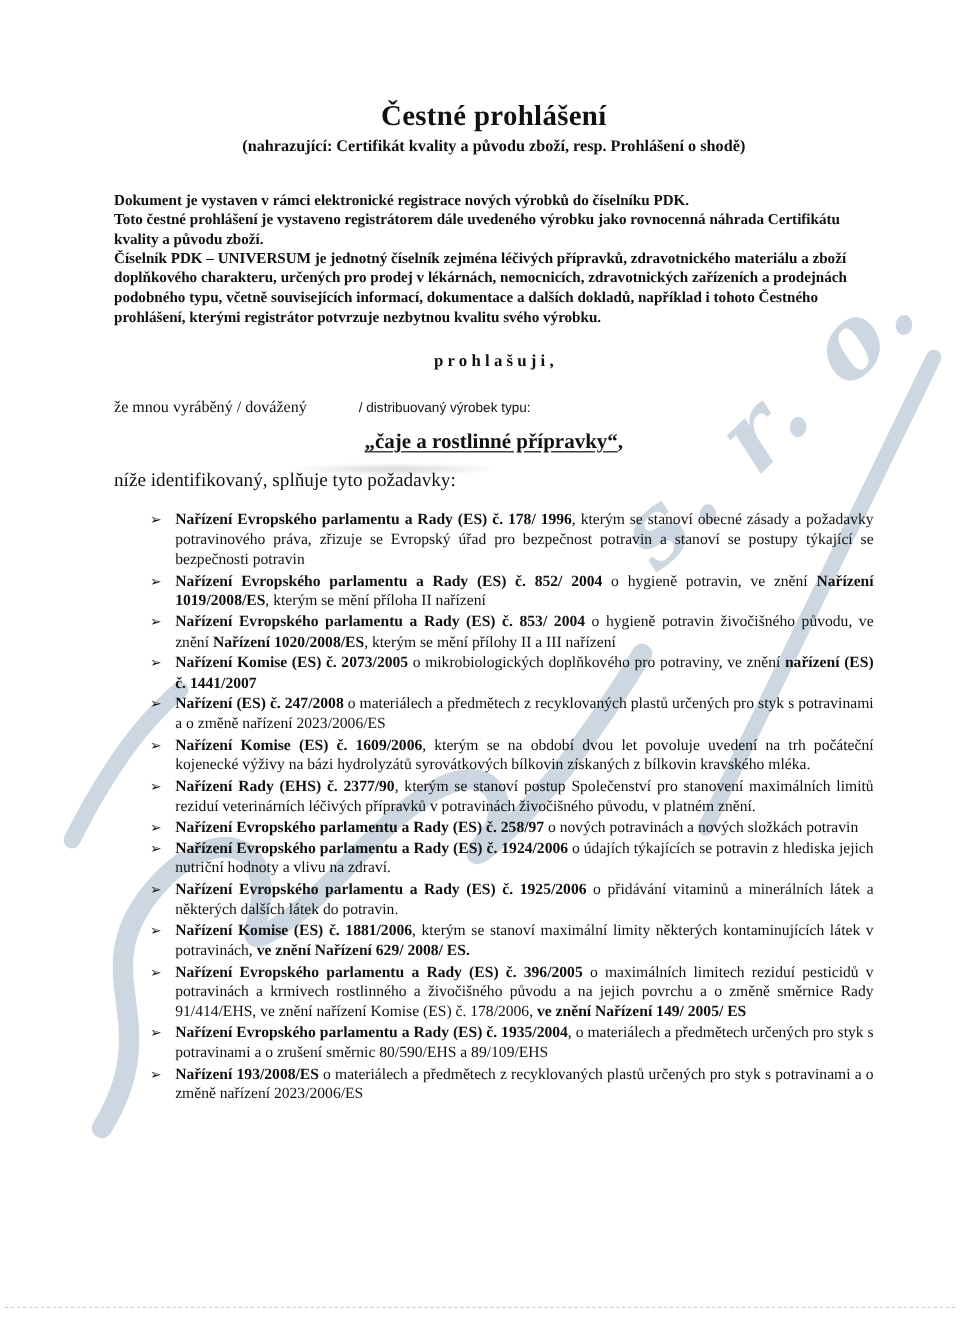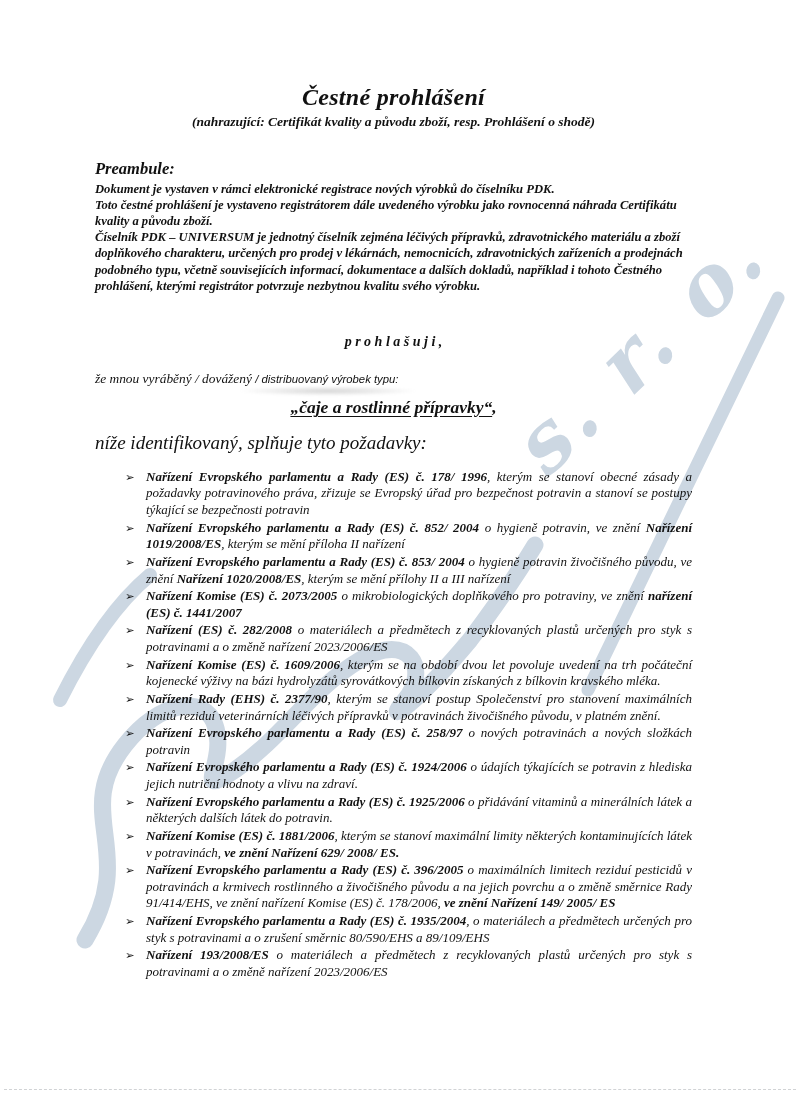--- a/index.html
+++ b/index.html
@@ -3,36 +3,36 @@
 <meta charset="utf-8">
 <style>
   html,body{margin:0;padding:0;}
   body{
     width:800px;height:1100px;position:relative;overflow:hidden;
     background:#ffffff;color:#111111;
     font-family:"Liberation Serif","DejaVu Serif",serif;
     -webkit-font-smoothing:antialiased;
   }
   .watermark-layer{position:absolute;inset:0;z-index:0;pointer-events:none;}
-  .page{position:absolute;inset:0;z-index:1;padding:84px 108px 0 95px;box-sizing:border-box;font-style:italic;}
+  .page{position:absolute;inset:0;z-index:1;padding:84px 72px 0 95px;box-sizing:border-box;}
 
   .doc-title{font-size:24px;font-weight:700;text-align:center;margin:0;letter-spacing:.3px;}
   .doc-subtitle{font-size:13.5px;font-weight:700;text-align:center;margin:3px 0 16px;}
 
   .preamble{margin-top:29px;}
   .preamble-heading{font-size:16.5px;font-weight:700;margin:0 0 2px;}
   .pre-line{font-size:12.6px;font-weight:700;line-height:1.28;margin:0;text-align:left;}
 
   .intro-line{margin:39px 0 0;font-size:13.2px;text-indent:38px;}
-  .verb-line{margin:40px 0 0;font-size:14px;font-weight:700;text-align:center;}
+  .verb-line{margin:22px 0 0;font-size:14px;font-weight:700;text-align:center;}
   .lead-line{margin:21px 0 0;font-size:13.4px;}
-  .lead-small{font-family:"Liberation Sans","DejaVu Sans",sans-serif;font-size:11.3px;}
+  .lead-small{font-family:"Liberation Sans","DejaVu Sans",sans-serif;font-size:11.3px;margin-left:40px;}
   .product-line{margin:10px 0 0;font-size:17.5px;font-weight:700;text-align:center;}
   .product-line .quoted{text-decoration:underline;text-underline-offset:3px;}
-  .follow-line{margin:14px 0 0;font-size:19px;}
+  .follow-line{margin:14px 0 0;font-size:16px;}
 
   ul.reqs{margin:15px 0 0 30px;padding:0;list-style:none;}
   ul.reqs li{
     position:relative;padding-left:21px;margin:0 0 1px;
     font-size:13px;line-height:1.28;text-align:justify;
   }
   ul.reqs .marker{position:absolute;left:0;top:1px;font-size:11.5px;
     font-family:"DejaVu Sans",sans-serif;}
 
   .scan-smudge{
@@ -61,39 +61,38 @@
 </svg>
 
 <div class="scan-smudge"></div>
 <div class="scan-artifact"></div>
 
 <div class="page">
   <h1 class="doc-title">Čestné prohlášení</h1>
   <div class="doc-subtitle">(nahrazující: Certifikát kvality a původu zboží, resp. Prohlášení o shodě)</div>
 
   <div class="preamble">
-    <h2 class="preamble-heading">Preambule:</h2>
     <div>
         <p class="pre-line">Dokument je vystaven v rámci elektronické registrace nových výrobků do číselníku PDK.</p>
         <p class="pre-line">Toto čestné prohlášení je vystaveno registrátorem dále uvedeného výrobku jako rovnocenná náhrada Certifikátu kvality a původu zboží.</p>
         <p class="pre-line">Číselník PDK – UNIVERSUM je jednotný číselník zejména léčivých přípravků, zdravotnického materiálu a zboží doplňkového charakteru, určených pro prodej v lékárnách, nemocnicích, zdravotnických zařízeních a prodejnách podobného typu, včetně souvisejících informací, dokumentace a dalších dokladů, například i tohoto Čestného prohlášení, kterými registrátor potvrzuje nezbytnou kvalitu svého výrobku.</p>
       </div>
   </div>
 
   <p class="verb-line">p r o h l a š u j i ,</p>
   <p class="lead-line"><span>že mnou vyráběný / dovážený  </span><span class="lead-small">/ distribuovaný výrobek typu:</span></p>
   <p class="product-line"><span class="quoted">„čaje a rostlinné přípravky“</span><span>,</span></p>
   <p class="follow-line">níže identifikovaný, splňuje tyto požadavky:</p>
 
   <ul class="reqs">
       <li><span class="marker">➢</span><b>Nařízení Evropského parlamentu a Rady (ES) č. 178/ 1996</b><span>, kterým se stanoví obecné zásady a požadavky potravinového práva, zřizuje se Evropský úřad pro bezpečnost potravin a stanoví se postupy týkající se bezpečnosti potravin</span></li>
       <li><span class="marker">➢</span><b>Nařízení Evropského parlamentu a Rady (ES) č. 852/ 2004</b><span> o hygieně potravin, ve znění </span><b>Nařízení 1019/2008/ES</b><span>, kterým se mění příloha II nařízení</span></li>
       <li><span class="marker">➢</span><b>Nařízení Evropského parlamentu a Rady (ES) č. 853/ 2004</b><span> o hygieně potravin živočišného původu, ve znění </span><b>Nařízení 1020/2008/ES</b><span>, kterým se mění přílohy II a III nařízení</span></li>
       <li><span class="marker">➢</span><b>Nařízení Komise (ES) č. 2073/2005</b><span> o mikrobiologických doplňkového pro potraviny, ve znění </span><b>nařízení (ES) č. 1441/2007</b></li>
-      <li><span class="marker">➢</span><b>Nařízení (ES) č. 282/2008</b><span> o materiálech a předmětech z recyklovaných plastů určených pro styk s potravinami a o změně nařízení 2023/2006/ES</span></li>
+      <li><span class="marker">➢</span><b>Nařízení (ES) č. 247/2008</b><span> o materiálech a předmětech z recyklovaných plastů určených pro styk s potravinami a o změně nařízení 2023/2006/ES</span></li>
       <li><span class="marker">➢</span><b>Nařízení Komise (ES) č. 1609/2006</b><span>, kterým se na období dvou let povoluje uvedení na trh počáteční kojenecké výživy na bázi hydrolyzátů syrovátkových bílkovin získaných z bílkovin kravského mléka.</span></li>
       <li><span class="marker">➢</span><b>Nařízení Rady (EHS) č. 2377/90</b><span>, kterým se stanoví postup Společenství pro stanovení maximálních limitů reziduí veterinárních léčivých přípravků v potravinách živočišného původu, v platném znění.</span></li>
       <li><span class="marker">➢</span><b>Nařízení Evropského parlamentu a Rady (ES) č. 258/97</b><span> o nových potravinách a nových složkách potravin</span></li>
       <li><span class="marker">➢</span><b>Nařízení Evropského parlamentu a Rady (ES) č. 1924/2006</b><span>  o údajích týkajících se potravin z hlediska jejich nutriční hodnoty a vlivu na zdraví.</span></li>
       <li><span class="marker">➢</span><b>Nařízení Evropského parlamentu a Rady (ES) č. 1925/2006</b><span>  o přidávání vitaminů a minerálních látek a některých dalších látek do potravin.</span></li>
       <li><span class="marker">➢</span><b>Nařízení Komise (ES) č. 1881/2006</b><span>, kterým se stanoví maximální limity některých kontaminujících látek v potravinách, </span><b>ve znění Nařízení 629/ 2008/ ES.</b></li>
       <li><span class="marker">➢</span><b>Nařízení Evropského parlamentu a Rady (ES) č. 396/2005</b><span> o maximálních limitech reziduí pesticidů v potravinách a krmivech rostlinného a živočišného původu a na jejich povrchu a o změně směrnice Rady 91/414/EHS, ve znění nařízení Komise (ES) č. 178/2006, </span><b>ve znění Nařízení 149/ 2005/ ES</b></li>
       <li><span class="marker">➢</span><b>Nařízení Evropského parlamentu a Rady (ES) č. 1935/2004</b><span>, o materiálech a předmětech určených pro styk s potravinami a o zrušení směrnic 80/590/EHS a 89/109/EHS</span></li>
       <li><span class="marker">➢</span><b>Nařízení 193/2008/ES</b><span> o materiálech a předmětech z recyklovaných plastů určených pro styk s potravinami a o změně nařízení 2023/2006/ES</span></li>
     </ul>

